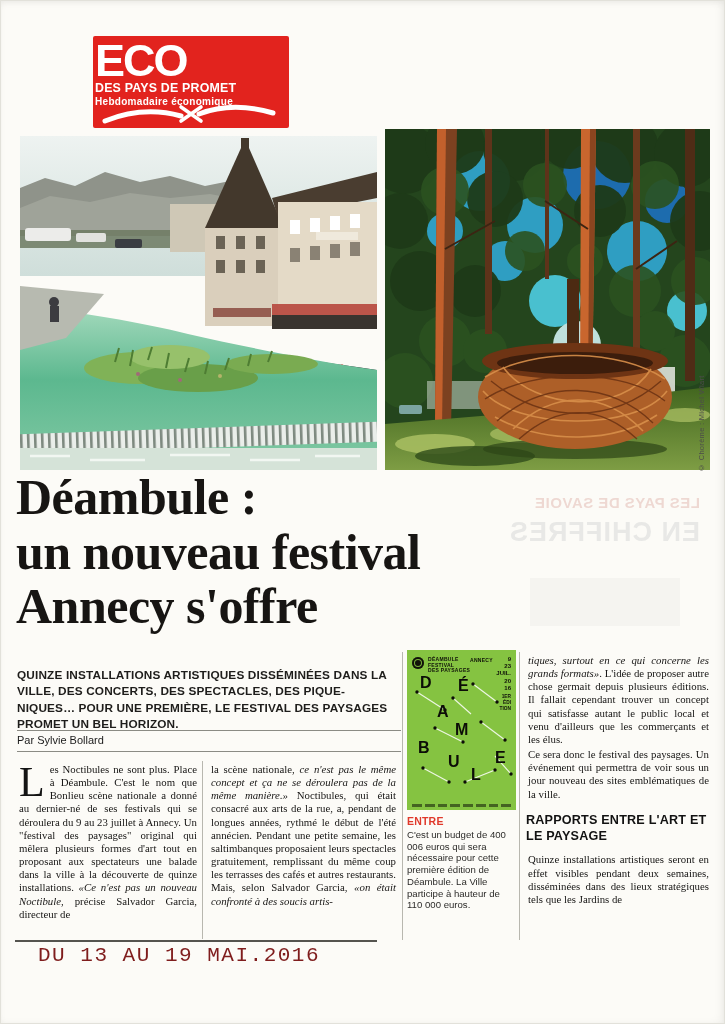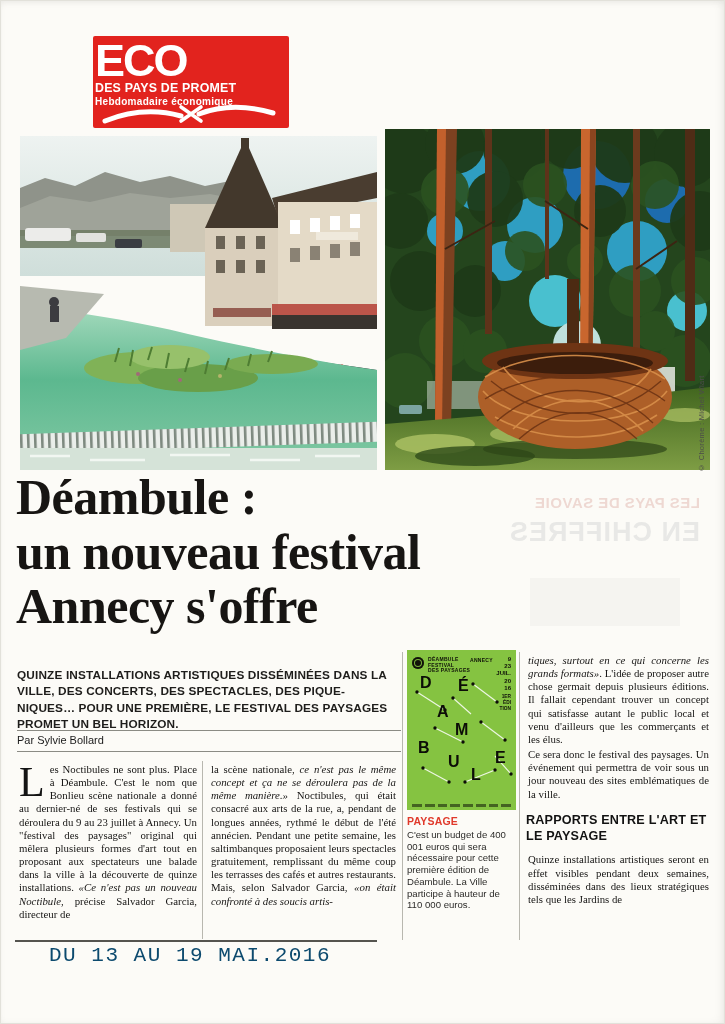--- a/index.html
+++ b/index.html
@@ -64,21 +64,21 @@
   .p-logos{position:absolute;left:5px;right:5px;bottom:3px;height:3px;display:flex;gap:3px;}
   .p-logos div{flex:1;background:rgba(15,20,8,.55);}
 
   
   .budget{left:407px;top:815px;width:106px;}
   .budget-label{font-weight:700;font-size:10.5px;letter-spacing:.2px;}
   .budget-text{font-size:9.6px;line-height:11.7px;color:#2d2c2a;margin-top:2px;}
 
   
   .bottomrule{left:15px;top:940px;width:362px;height:1.5px;background:#55544f;}
-  .stamp{left:49px;top:944px;font-family:"Liberation Mono",monospace;font-size:21px;color:#0c4a6e;letter-spacing:1.5px;}
+  .stamp{left:38px;top:944px;font-family:"Liberation Mono",monospace;font-size:21px;color:#7f1d1d;letter-spacing:1.5px;}
 </style>
 </head>
 <body>
 
 <div id="page">
 
   <div class="abs logo" style="background-color: rgb(226, 35, 30);">
     <div class="logo-title">ECO</div>
     <div class="logo-sub">DES PAYS DE PROMET</div>
     <div class="logo-tag">Hebdomadaire économique</div>
@@ -338,22 +338,22 @@
         <div></div>
         <div></div>
         <div></div>
         <div></div>
         <div></div>
         <div></div>
     </div>
   </div>
 
   <div class="abs budget">
-    <div class="budget-label" style="color: rgb(224, 57, 43);">PAYSAGE</div>
-    <div class="budget-text">C'est un budget de 400 001 euros qui sera nécessaire pour cette première édition de Déambule. La Ville participe à hauteur de 110 000 euros.</div>
+    <div class="budget-label" style="color: rgb(224, 57, 43);">ENTRE</div>
+    <div class="budget-text">C'est un budget de 400 006 euros qui sera nécessaire pour cette première édition de Déambule. La Ville participe à hauteur de 110 000 euros.</div>
   </div>
   <div class="abs vrule vr3"></div>
 
   <div class="abs col3 bt">
     <p><span class="it">tiques, surtout en ce qui concerne les grands formats»</span><span>. L'idée de proposer autre chose germait depuis plusieurs éditions. Il fallait cependant trouver un concept qui satisfasse autant le public local et venu d'ailleurs que les commerçants et les élus.</span></p>
     <p>Ce sera donc le festival des paysages. Un événement qui permettra de voir sous un jour nouveau des sites emblématiques de la ville.</p>
     <div class="h2">RAPPORTS ENTRE L'ART ET LE PAYSAGE</div>
     <p>Quinze installations artistiques seront en effet visibles pendant deux semaines, disséminées dans des lieux stratégiques tels que les Jardins de</p>
   </div>
 

